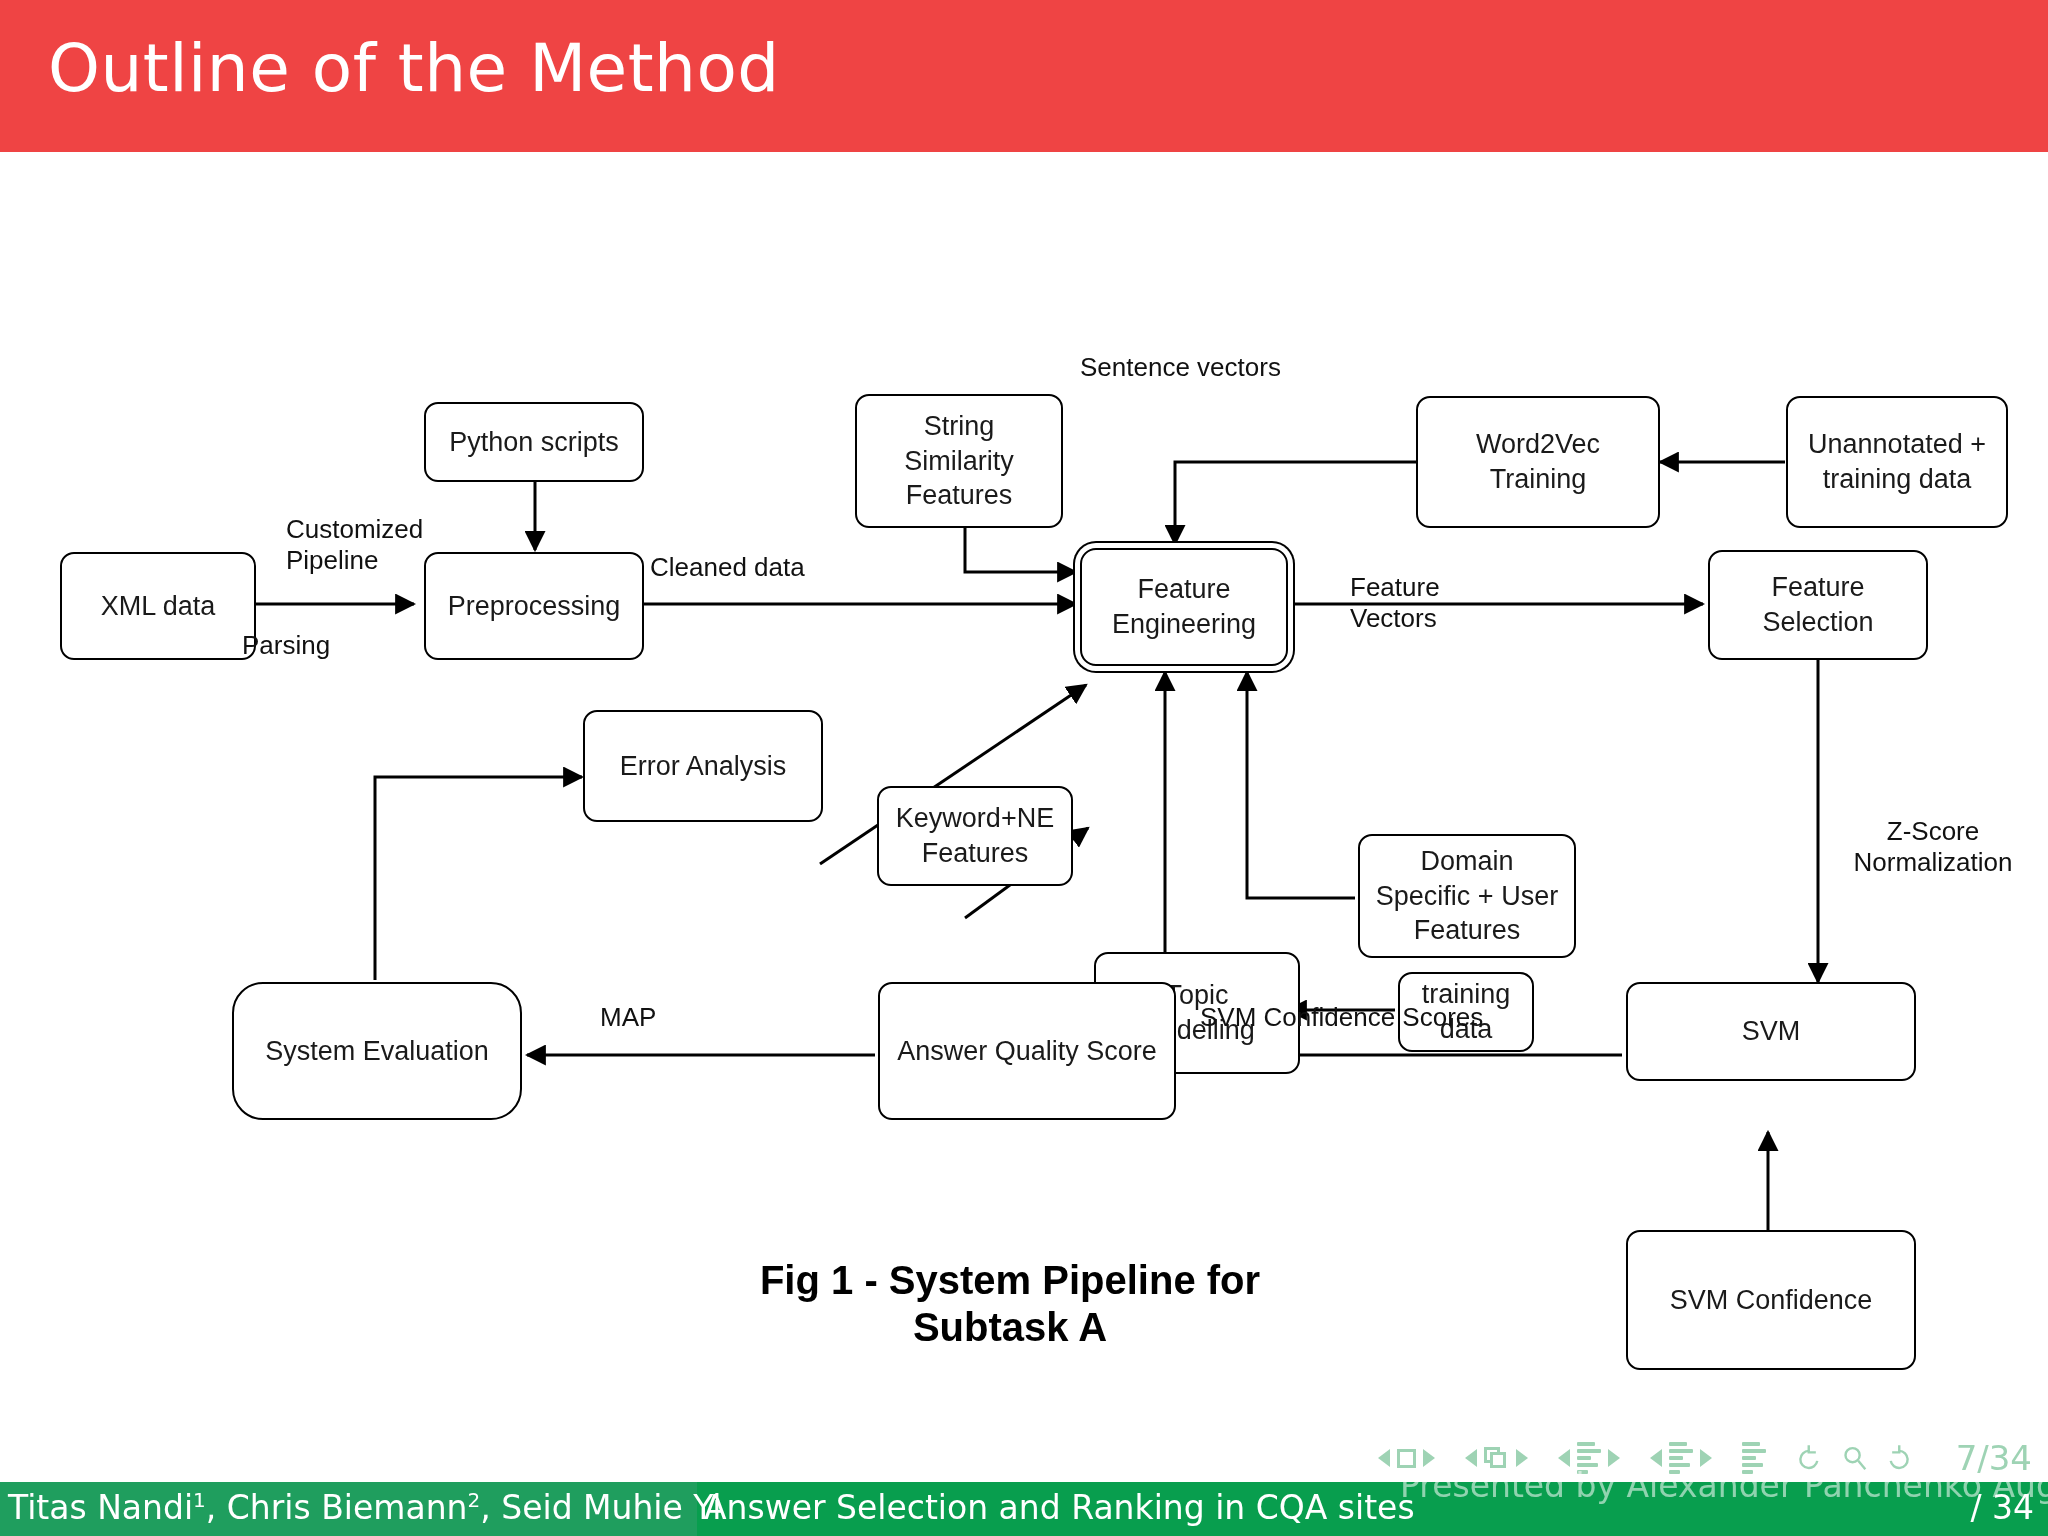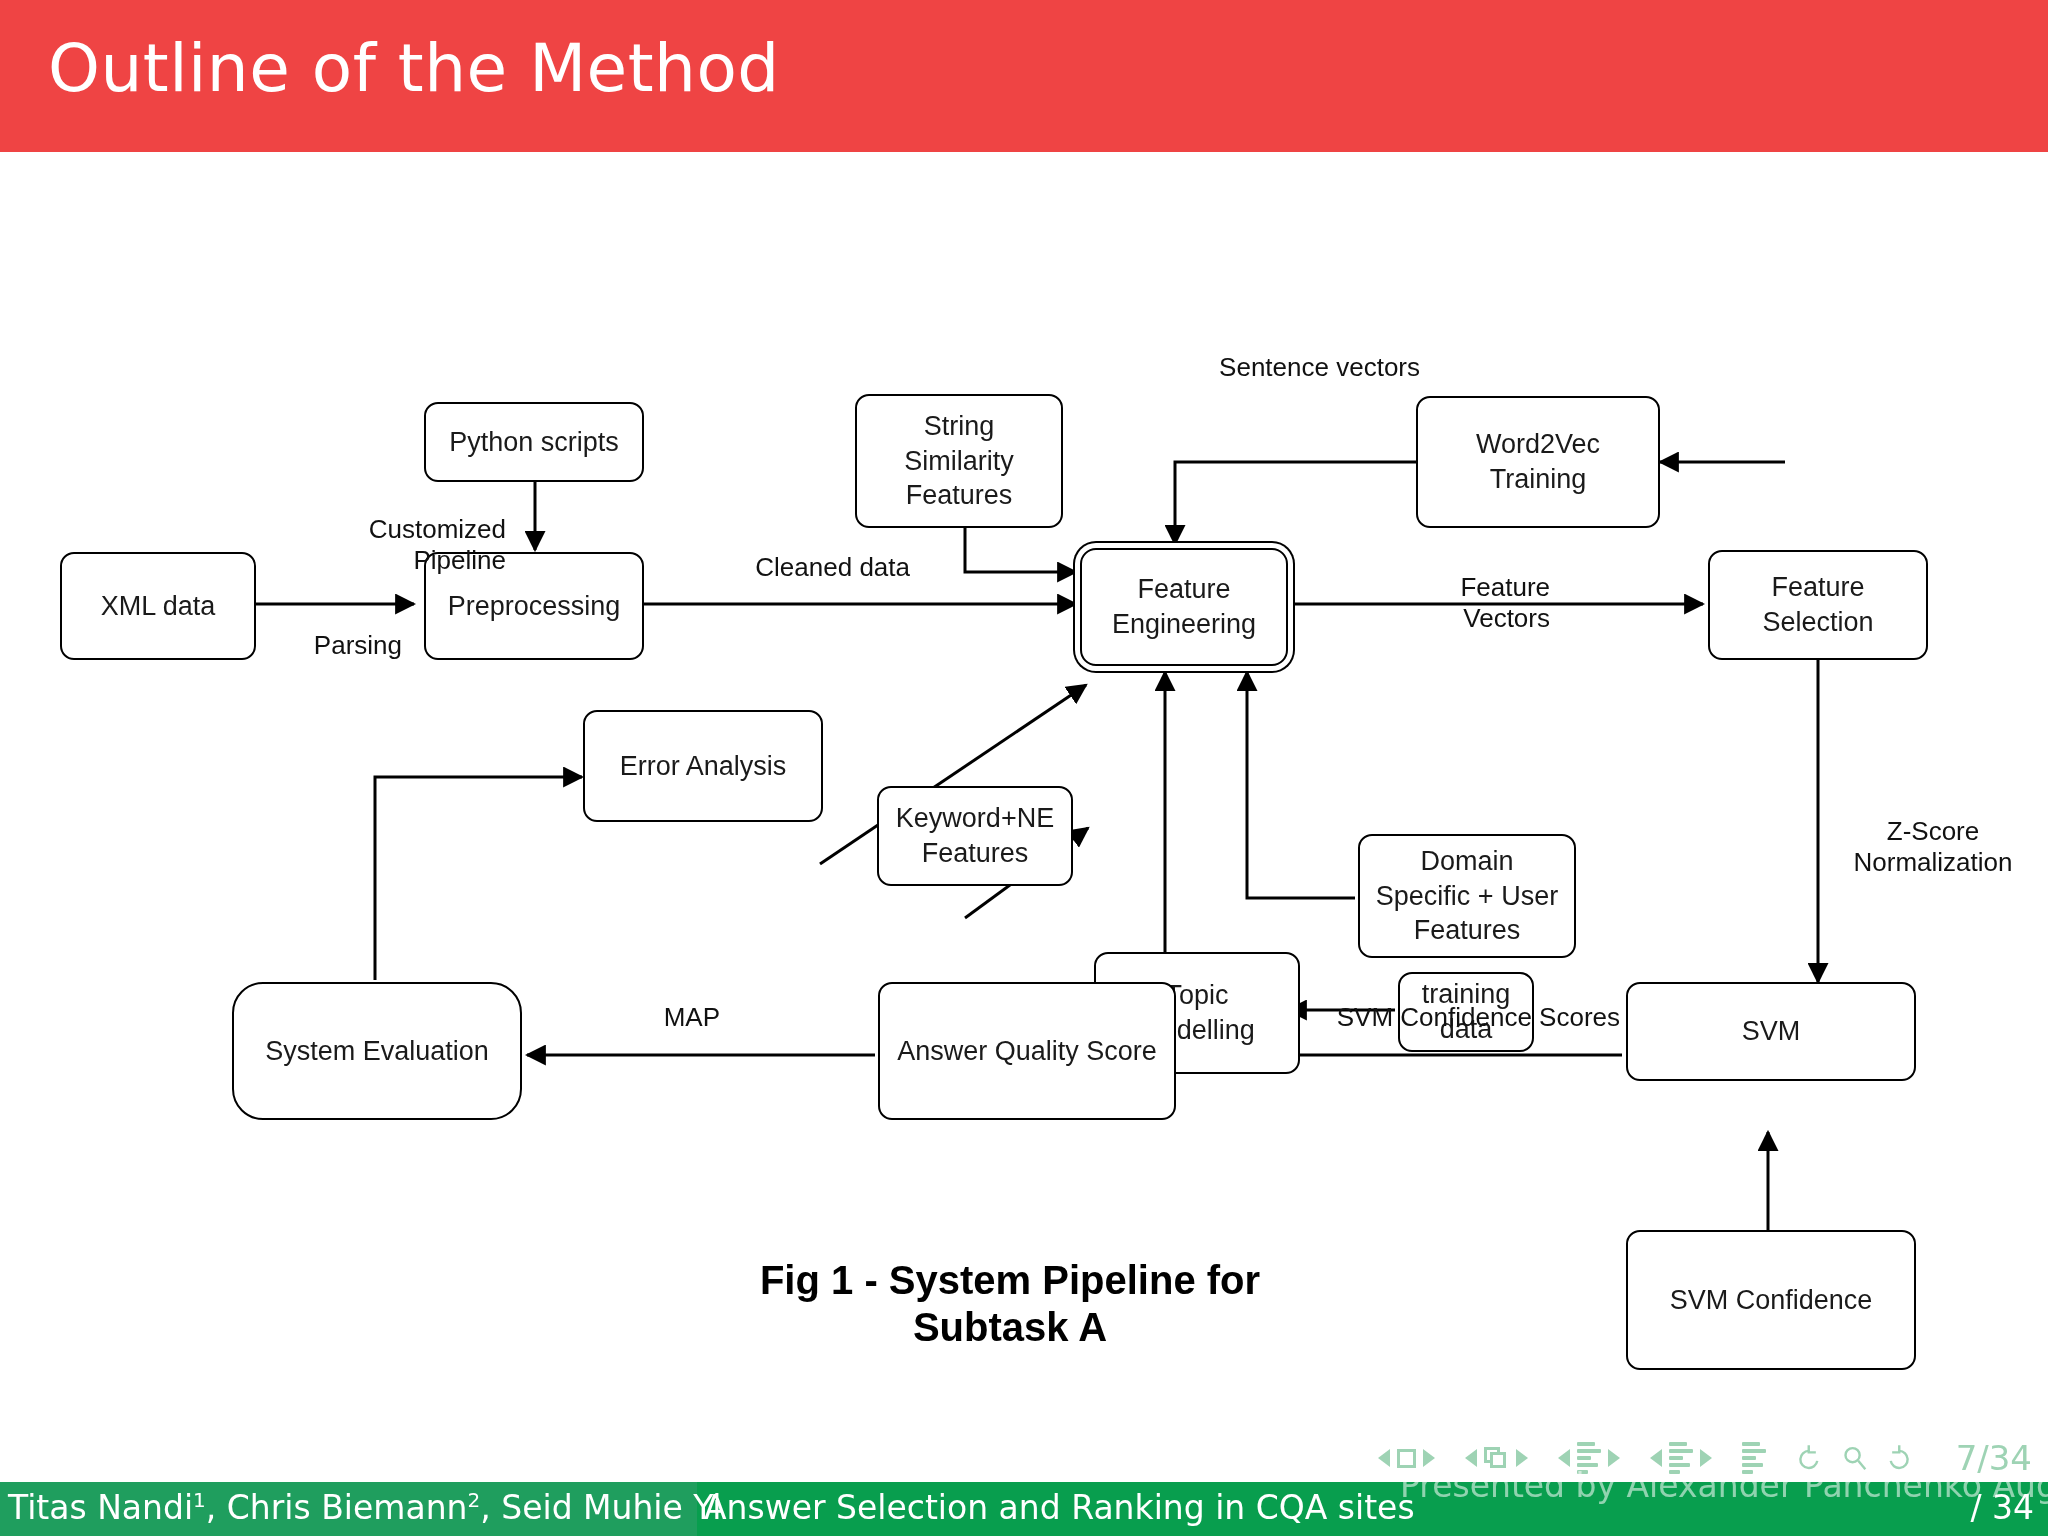--- a/index.html
+++ b/index.html
@@ -48,21 +48,21 @@
   }
   .node.double{
     border:2px solid #000;
     box-shadow:0 0 0 5px #fff, 0 0 0 7px #000;
     border-radius:16px;
   }
   .edge-label{
     position:absolute;
     font-size:26px;
     color:#111;
-    text-align:right;
+    text-align:left;
     line-height:1.22;
     font-family:"Liberation Sans", sans-serif;
     z-index:3;
     background:transparent;
   }
   #fig-caption{
     position:absolute;
     left:660px;top:1105px;width:700px;
     text-align:center;
     font-size:40px;font-weight:bold;color:#000;
@@ -193,20 +193,24 @@
       <span>String
 Similarity
 Features</span>
     </div>
 
     <div class="node" style="left:1416px;top:244px;width:244px;height:132px;white-space:pre-line;">
       <span>Word2Vec
 Training</span>
     </div>
 
+    <div class="node" style="left:1786px;top:244px;width:222px;height:132px;white-space:pre-line;">
+      <span>Unannotated +
+training data</span>
+    </div>
 
     <div class="node double" style="left:1080px;top:396px;width:208px;height:118px;white-space:pre-line;">
       <span>Feature
 Engineering</span>
     </div>
 
     <div class="node" style="left:1708px;top:398px;width:220px;height:110px;white-space:pre-line;">
       <span>Feature
 Selection</span>
     </div>

